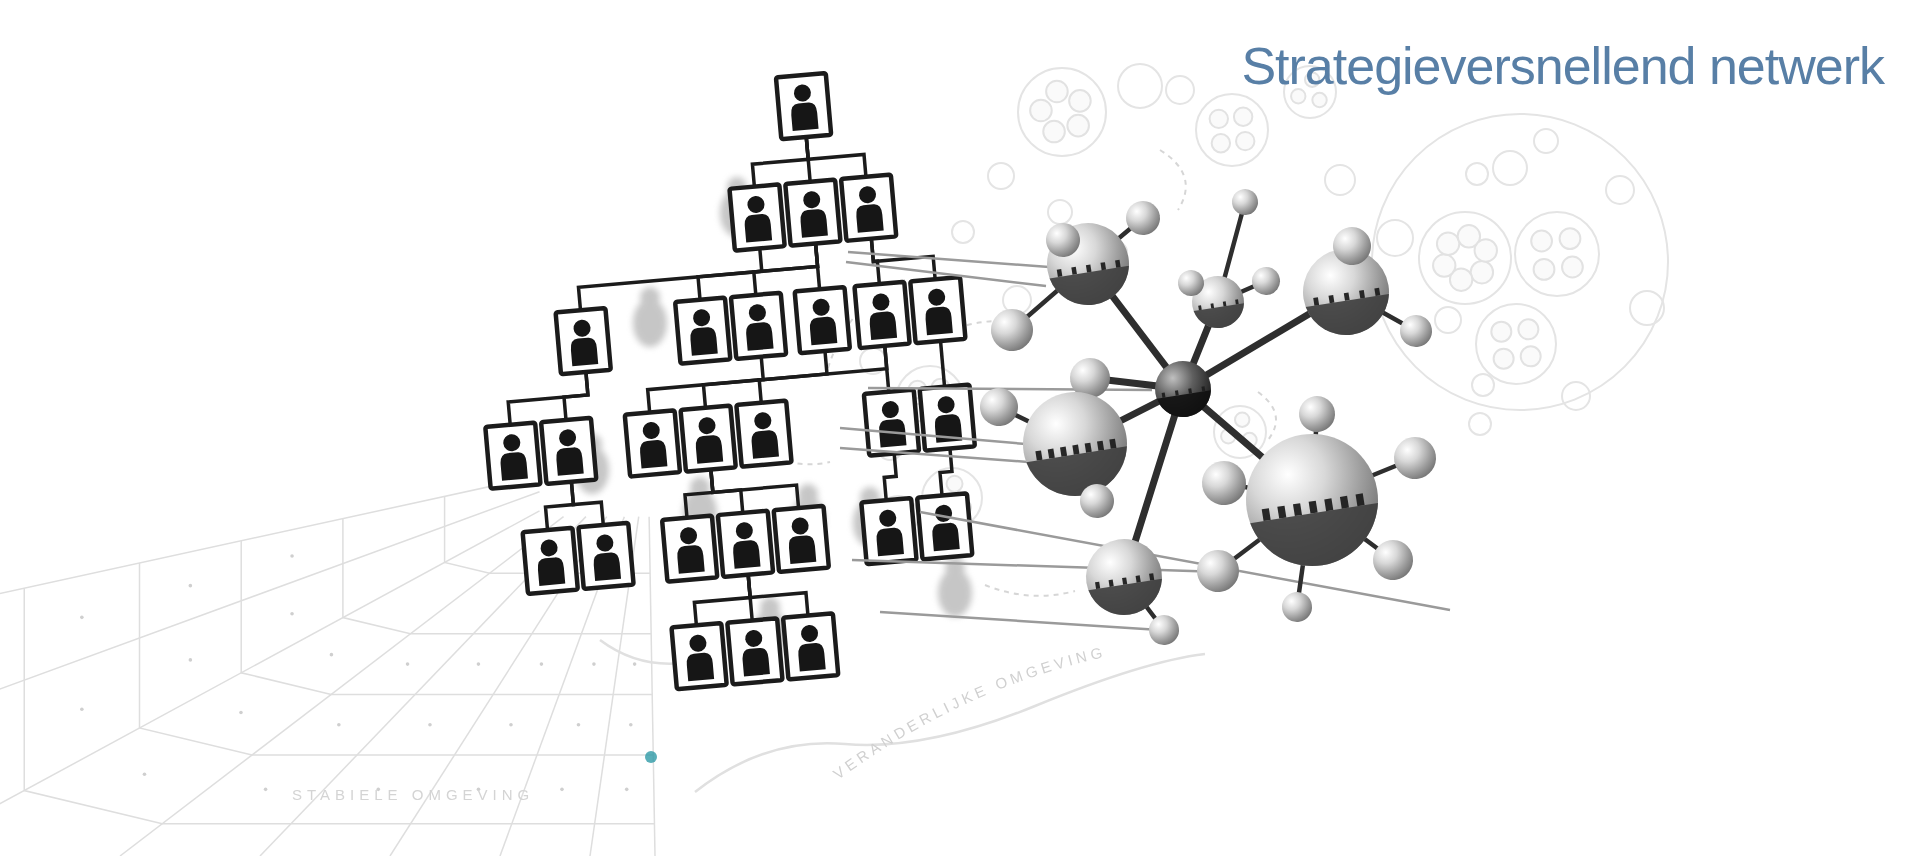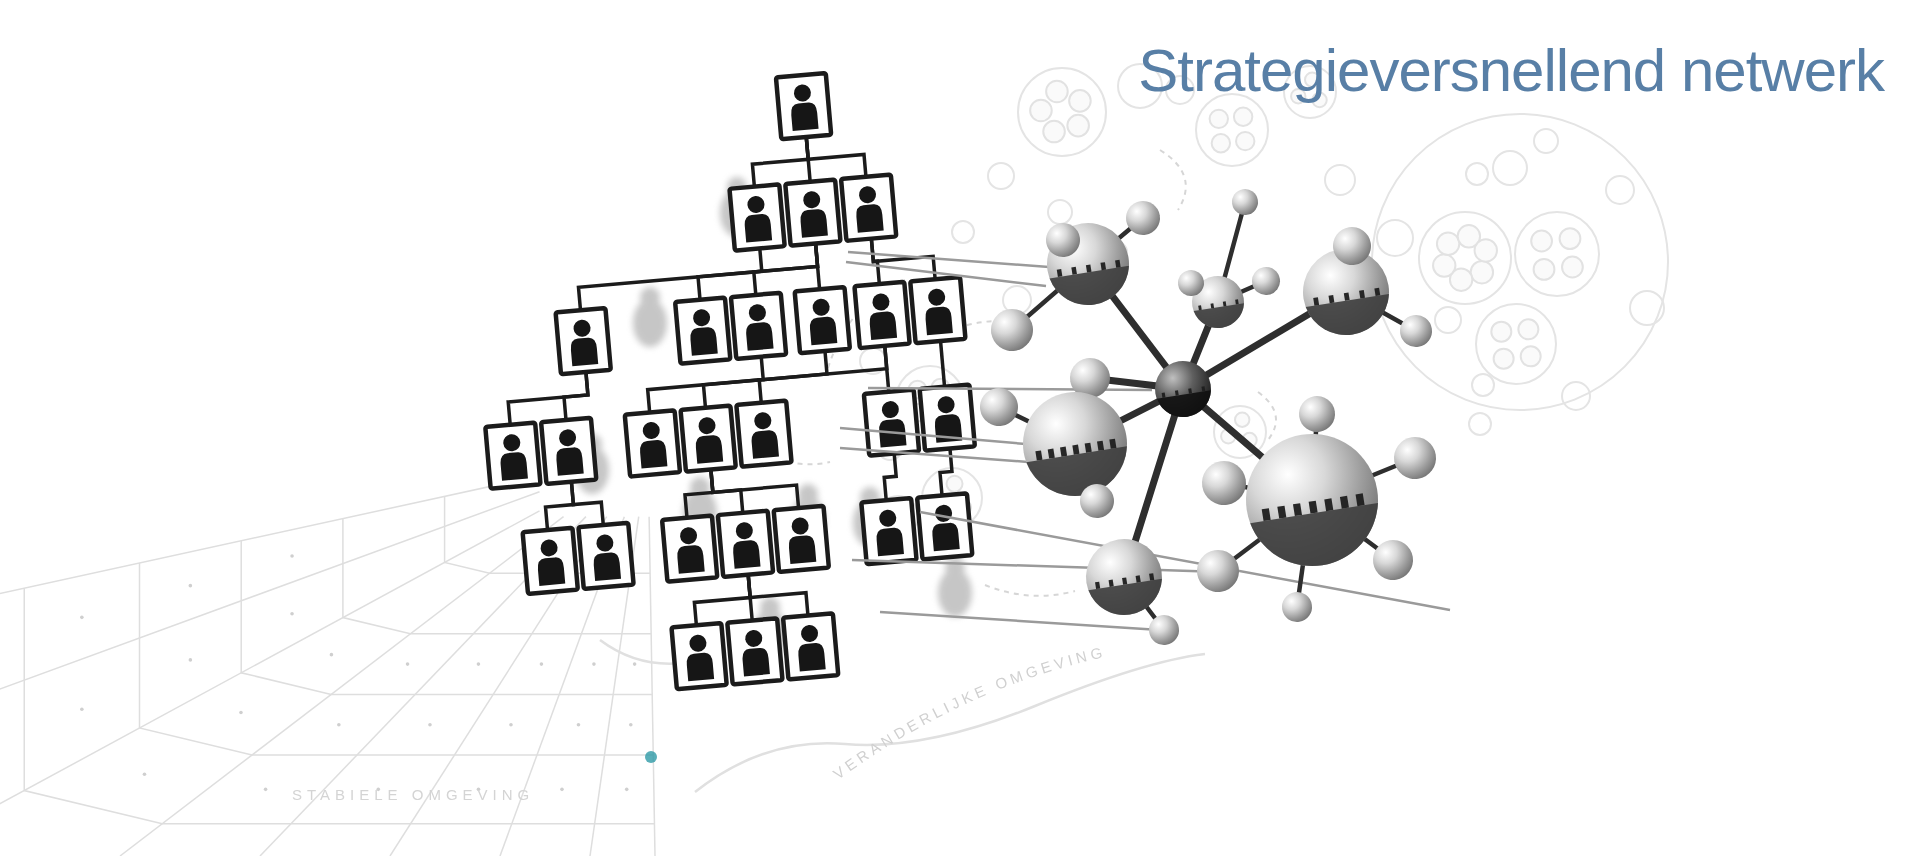--- a/index.html
+++ b/index.html
@@ -1,19 +1,19 @@
 <!DOCTYPE html>
 <html><head>
 <meta charset="utf-8">
 <style>
   html,body{margin:0;padding:0;background:#ffffff;}
   .stage{position:relative;width:1920px;height:856px;background:#ffffff;overflow:hidden;}
   .stage svg{position:absolute;left:0;top:0;}
   .title{position:absolute;font-family:"Liberation Sans",sans-serif;color:#587fa6;white-space:nowrap;}
-  .title-net{top:36px;right:36px;font-size:60px;letter-spacing:-1px;}
+  .title-net{top:36px;right:36px;font-size:52px;letter-spacing:-1px;}
   .title-hier{top:734px;left:30px;font-size:52px;letter-spacing:-1px;}
   .faint-straight{font-family:"Liberation Sans",sans-serif;font-size:15px;fill:#d4d4d4;letter-spacing:5px;}
   .faint-curved{font-family:"Liberation Sans",sans-serif;font-size:15px;fill:#d0d0d0;letter-spacing:4px;}
 </style>
 </head>
 <body>
 
 <div class="stage">
   <svg id="scene" width="1920" height="856" viewBox="0 0 1920 856">
     <defs>

